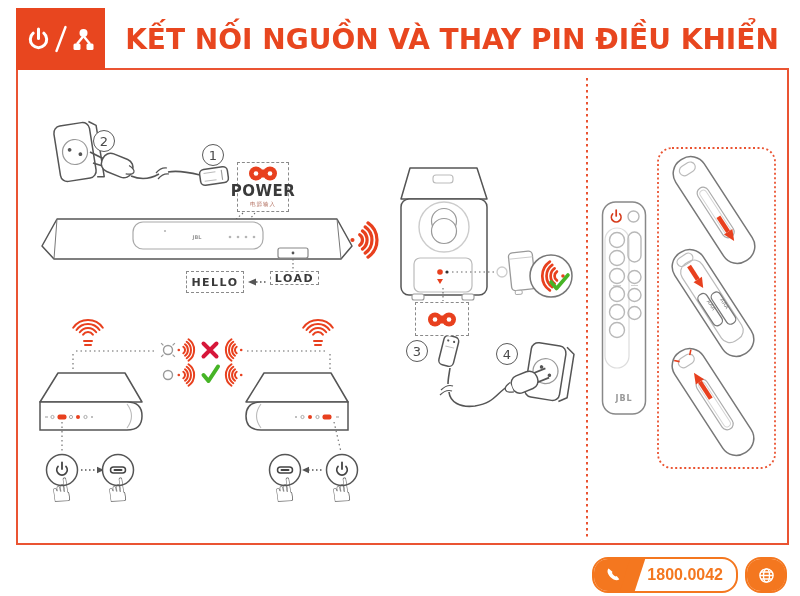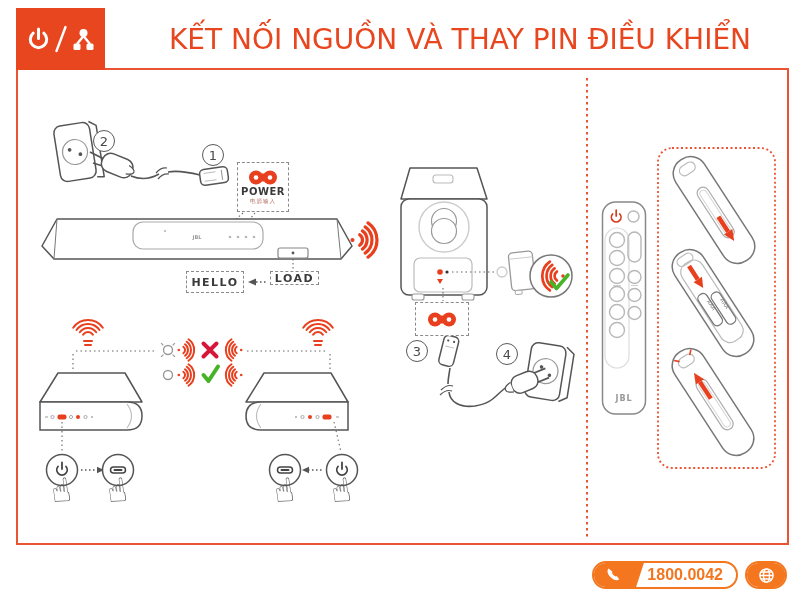--- a/index.html
+++ b/index.html
@@ -3,35 +3,35 @@
 <meta charset="utf-8">
 <style>
   * { margin:0; padding:0; box-sizing:border-box; }
   html,body { background:#fff; }
   .page { position:relative; width:800px; height:596px; background:#fff; overflow:hidden;
           font-family:"DejaVu Sans","Liberation Sans",sans-serif; }
 
   
   .logo { position:absolute; left:16px; top:8px; width:89px; height:62px; background:#e8461f;
           display:flex; align-items:center; justify-content:center; gap:3px; z-index:3; }
-  .title { position:absolute; left:120px; top:10px; width:680px; height:58px;
+  .title { position:absolute; left:112px; top:10px; width:680px; height:58px;
            display:flex; align-items:center; justify-content:center;
-           color:#e8461f; font-weight:normal; font-size:28px; letter-spacing:0px; white-space:nowrap; }
+           color:#e8461f; font-weight:bold; font-size:28px; letter-spacing:0px; white-space:nowrap; }
 
   
   .main-box { position:absolute; left:16px; top:68px; width:773px; height:477px;
               border:2px solid #ea5432; background:#fff; z-index:0; }
 
   .art { position:absolute; left:0; top:0; width:800px; height:596px; z-index:1; }
 
   
   .callout { position:absolute; border:1.5px dashed #8a8a8a; background:#fff; z-index:2;
              display:flex; align-items:center; justify-content:center; }
   .power-box { left:237px; top:162px; width:52px; height:50px; flex-direction:column; gap:1px; }
-  .power-label { font-size:10px; font-weight:bold; color:#3a3a3a; letter-spacing:0.5px; }
+  .power-label { font-size:15px; font-weight:bold; color:#3a3a3a; letter-spacing:0.5px; }
   .power-sub { font-size:5.5px; color:#b06a5a; letter-spacing:1px; }
   .hello-box { left:186px; top:271px; width:58px; height:22px; }
   .load-box  { left:270px; top:271px; width:49px; height:14px; }
   .disp-word { font-size:11px; font-weight:bold; color:#3a3a3a; letter-spacing:1.5px; }
   .sub-power-box { left:415px; top:302px; width:54px; height:34px; }
 
   
   .step { position:absolute; width:22px; height:22px; border:1.5px solid #5a5a5a; border-radius:50%;
           background:#fff; display:flex; align-items:center; justify-content:center;
           font-size:13px; color:#4a4a4a; z-index:2; }
@@ -40,21 +40,21 @@
   .step3 { left:406px; top:340px; }
   .step4 { left:496px; top:343px; }
 
   
   .hand { position:absolute; z-index:2; font-size:33px; color:#5a5a5a; line-height:1;
           transform:rotate(-8deg); }
 
   
   .footer { position:absolute; left:0; top:558px; width:800px; height:34px; display:flex;
             justify-content:flex-end; align-items:center; gap:7px; padding-right:13px; z-index:3; }
-  .badge { display:flex; align-items:center; height:28px; border:2px solid #f4771f;
+  .badge { display:flex; align-items:center; height:36px; border:2px solid #f4771f;
            border-radius:16px; background:#fff; overflow:hidden; }
   .badge-ico { position:relative; align-self:stretch; width:38px; background:#f4771f;
                display:flex; align-items:center; justify-content:center; flex:none; }
   .badge-ico::after { content:""; position:absolute; right:-8px; top:-2px; bottom:-2px; width:15px;
                       background:#f4771f; transform:skewX(-18deg); }
   .badge-ico svg { position:relative; z-index:1; }
   .badge-txt { padding:0 13px 0 15px; color:#f4771f; font-weight:bold; font-size:16px;
                font-family:"Liberation Sans","DejaVu Sans",sans-serif; }
 </style>
 </head>

